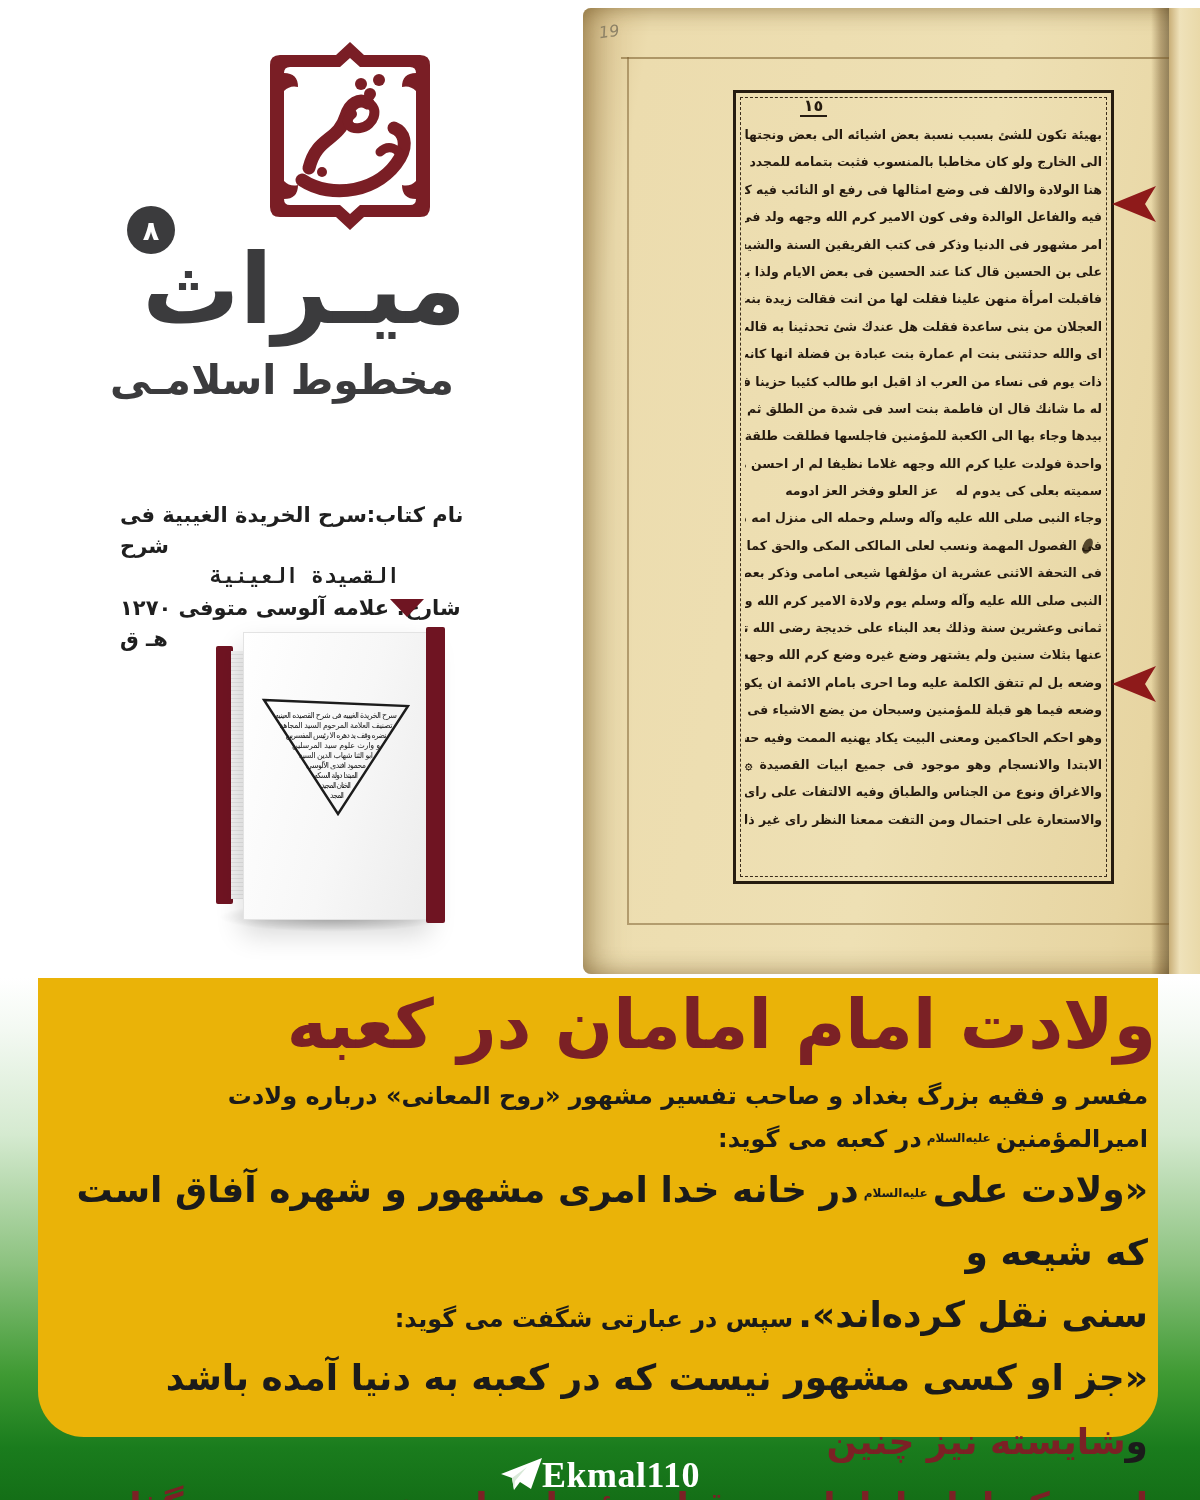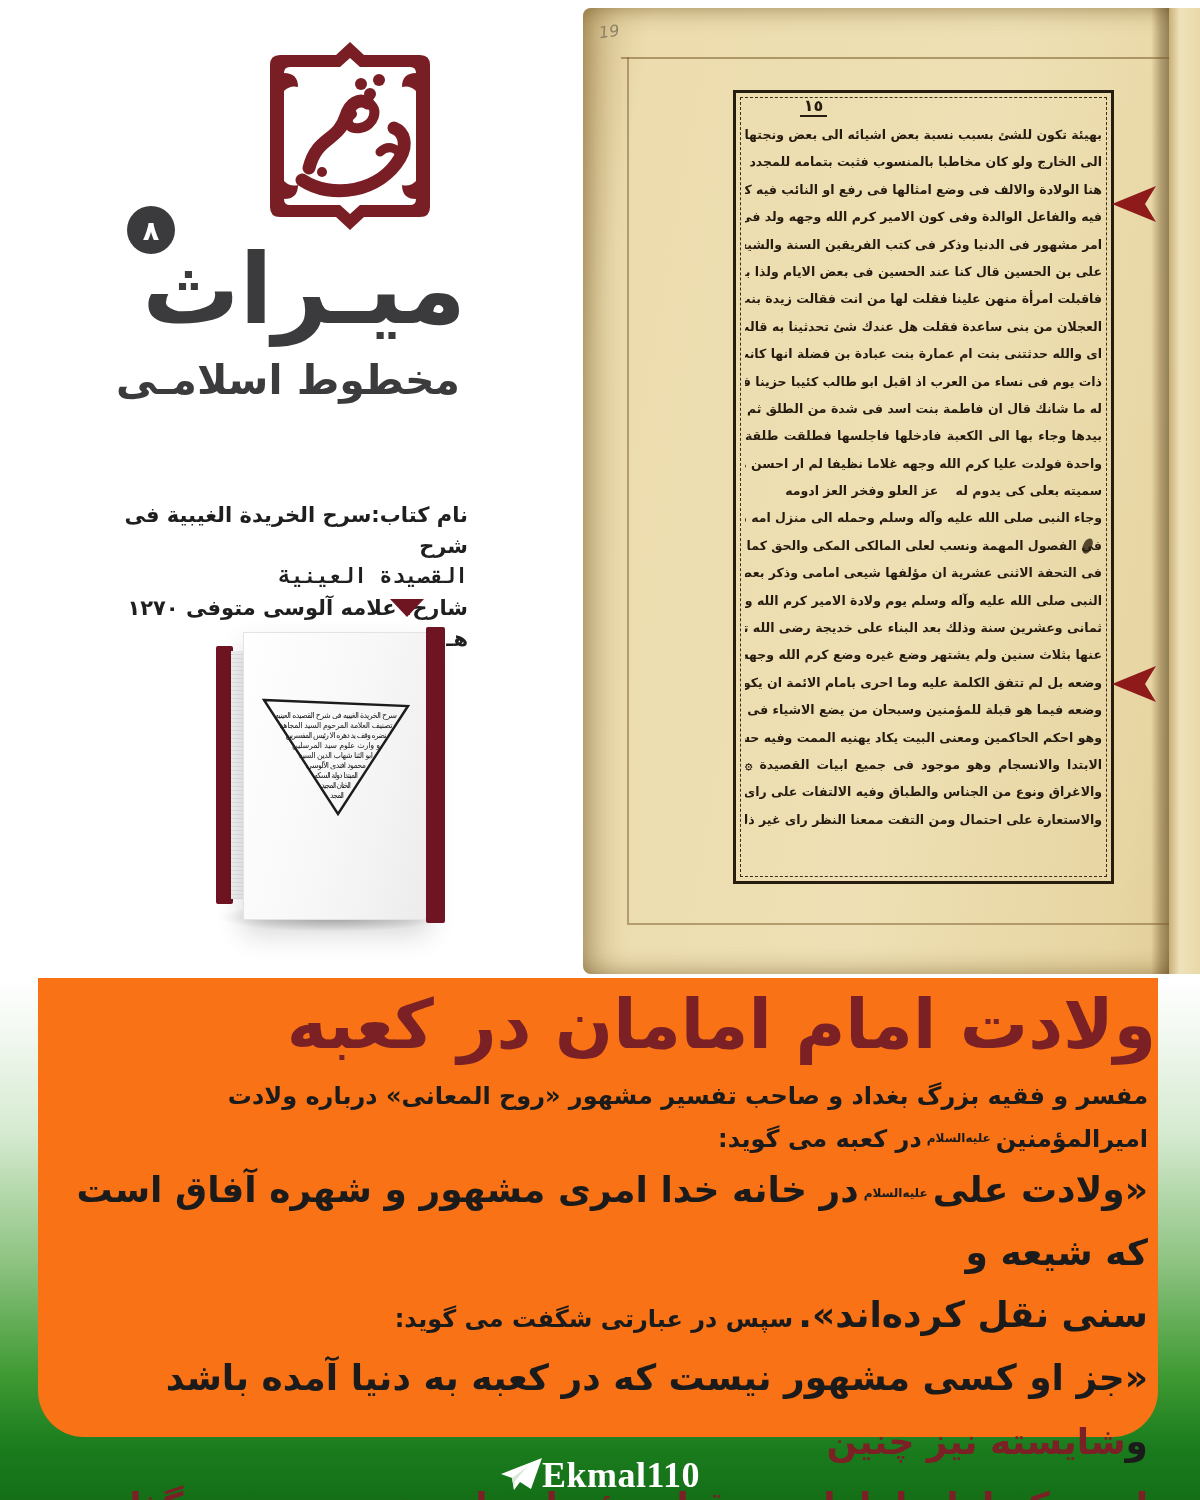--- a/index.html
+++ b/index.html
@@ -5,23 +5,23 @@
   html,body{margin:0;padding:0;background:#888;}
   #canvas{position:relative;width:1200px;height:1500px;background:#ffffff;overflow:hidden;
           font-family:"DejaVu Sans",sans-serif;margin:0 auto;}
   
   .logo{position:absolute;left:262px;top:40px;width:176px;height:192px;}
   .badge{position:absolute;left:127px;top:206px;width:48px;height:48px;border-radius:50%;
          background:#3b3b3d;color:#fff;display:flex;align-items:center;justify-content:center;
          font-size:27px;font-weight:bold;}
   .brand-title{position:absolute;left:110px;top:238px;width:356px;text-align:right;direction:rtl;
          font-size:97px;line-height:1.08;font-weight:800;color:#3b3b3d;}
-  .brand-sub{position:absolute;left:110px;top:356px;width:356px;text-align:center;direction:rtl;
+  .brand-sub{position:absolute;left:110px;top:356px;width:356px;text-align:left;direction:rtl;
          font-size:41px;font-weight:800;color:#3b3b3d;}
-  .bookinfo{position:absolute;left:120px;top:500px;width:348px;text-align:right;direction:rtl;
+  .bookinfo{position:absolute;left:120px;top:500px;width:348px;text-align:left;direction:rtl;
          font-size:21px;font-weight:700;color:#1f1f1f;line-height:31px;}
   .bookinfo .indent{margin-left:90px;font-family:Liberation Mono, monospace;}
   .ptr{position:absolute;left:390px;top:599px;width:0;height:0;
        border-left:17px solid transparent;border-right:17px solid transparent;
        border-top:18px solid #6f1522;}
   
   .mock{position:absolute;left:214px;top:624px;width:236px;height:306px;}
   .mock .shadow{position:absolute;left:4px;top:278px;width:228px;height:30px;border-radius:50%;
        background:radial-gradient(ellipse at center,rgba(0,0,0,.28),rgba(0,0,0,0) 70%);}
   .mock .spineL{position:absolute;left:2px;top:22px;width:17px;height:258px;background:#6f1422;border-radius:2px;}
@@ -54,21 +54,21 @@
   .ms-line{height:27.4px;line-height:27.4px;font-size:12.5px;font-weight:700;overflow:hidden;
       text-align:justify;text-align-last:justify;white-space:pre;}
   .ms-line:nth-child(14){text-align-last:right;}
   .arrow{position:absolute;left:529px;width:44px;height:36px;}
   .arrow.a1{top:178px;} .arrow.a2{top:658px;}
   .smudge{position:absolute;left:500px;top:530px;width:9px;height:16px;background:#3a2d18;border-radius:60% 40% 55% 45%;
       transform:rotate(18deg);opacity:.85;}
   
   .bottom-bg{position:absolute;left:0;top:978px;width:1200px;height:522px;
       background:linear-gradient(to bottom,#ffffff 0%,#f3f9f2 10%,#d5ead0 30%,#8cc27f 55%,#3f9a33 76%,#1a7c1d 90%,#146f17 100%);}
-  .panel{position:absolute;left:38px;top:978px;width:1120px;height:459px;background:#f97316;
+  .panel{position:absolute;left:38px;top:978px;width:1120px;height:459px;background:#eab308;
       border-radius:0 0 46px 46px;direction:rtl;}
   .headline{margin:2px 2px 0 0;text-align:right;font-size:68px;font-weight:900;color:#7b2125;line-height:1.32;}
   .para{padding:0 10px 0 36px;color:#1b1b1b;}
   .ln{text-align:right;}
   .t-sm{font-size:24px;font-weight:700;}
   .t-big{font-size:36px;font-weight:800;letter-spacing:-.3px;}
   .t-mar{color:#7b2125;}
   .ln1{margin-top:6px;line-height:40px;}
   .ln2{line-height:56px;}
   .ln3{line-height:54px;}
@@ -163,21 +163,21 @@
           <div class="ms-line">الى الخارج ولو كان مخاطبا بالمنسوب فثبت بتمامه للمجدد ولمرادهم</div>
           <div class="ms-line">هنا الولادة والالف فى وضع امثالها فى رفع او النائب فيه كالنائب</div>
           <div class="ms-line">فيه والفاعل الوالدة وفى كون الامير كرم الله وجهه ولد فى البيت</div>
           <div class="ms-line">امر مشهور فى الدنيا وذكر فى كتب الفريقين السنة والشيعة فعن</div>
           <div class="ms-line">على بن الحسين قال كنا عند الحسين فى بعض الايام ولذا بنسوة مجتمعات</div>
           <div class="ms-line">فاقبلت امرأة منهن علينا فقلت لها من انت فقالت زيدة بنت</div>
           <div class="ms-line">العجلان من بنى ساعدة فقلت هل عندك شئ تحدثينا به قالت</div>
           <div class="ms-line">اى والله حدثتنى بنت ام عمارة بنت عبادة بن فضلة انها كانت</div>
           <div class="ms-line">ذات يوم فى نساء من العرب اذ اقبل ابو طالب كئيبا حزينا فقلت</div>
           <div class="ms-line">له ما شانك قال ان فاطمة بنت اسد فى شدة من الطلق ثم انه اخذ</div>
-          <div class="ms-line">بيدها وجاء بها الى الكعبة فادخلها فاجلسها فطلقت طلقة</div>
+          <div class="ms-line">بيدها وجاء بها الى الكعبة للمؤمنين فاجلسها فطلقت طلقة</div>
           <div class="ms-line">واحدة فولدت عليا كرم الله وجهه غلاما نظيفا لم ار احسن منه</div>
           <div class="ms-line">سميته بعلى كى يدوم له&nbsp;&nbsp;&nbsp;&nbsp;عز العلو وفخر العز ادومه</div>
           <div class="ms-line">وجاء النبى صلى الله عليه وآله وسلم وحمله الى منزل امه ذكر ذلك</div>
           <div class="ms-line">فى الفصول المهمة ونسب لعلى المالكى المكى والحق كما نبه عليه</div>
           <div class="ms-line">فى التحفة الاثنى عشرية ان مؤلفها شيعى امامى وذكر بعض ان عمر</div>
           <div class="ms-line">النبى صلى الله عليه وآله وسلم يوم ولادة الامير كرم الله وجهه</div>
           <div class="ms-line">ثمانى وعشرين سنة وذلك بعد البناء على خديجة رضى الله تعالى</div>
           <div class="ms-line">عنها بثلاث سنين ولم يشتهر وضع غيره وضع كرم الله وجهه كما اشتهر</div>
           <div class="ms-line">وضعه بل لم تتفق الكلمة عليه وما احرى بامام الائمة ان يكون</div>
           <div class="ms-line">وضعه فيما هو قبلة للمؤمنين وسبحان من يضع الاشياء فى مواضعها</div>

